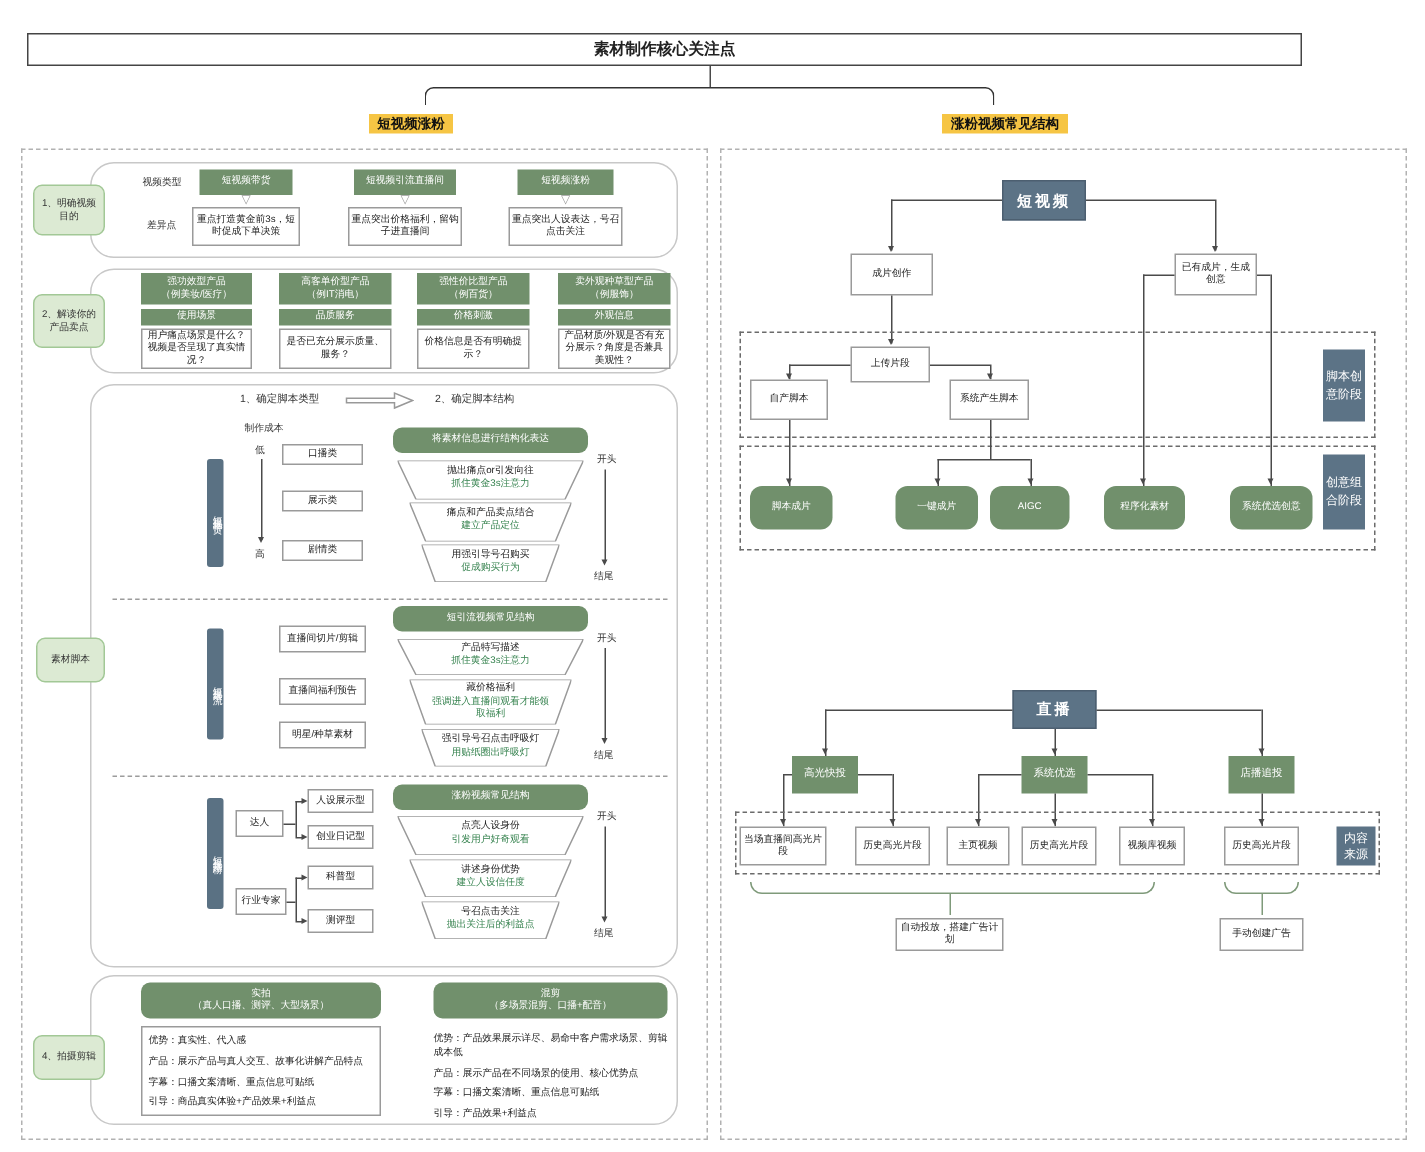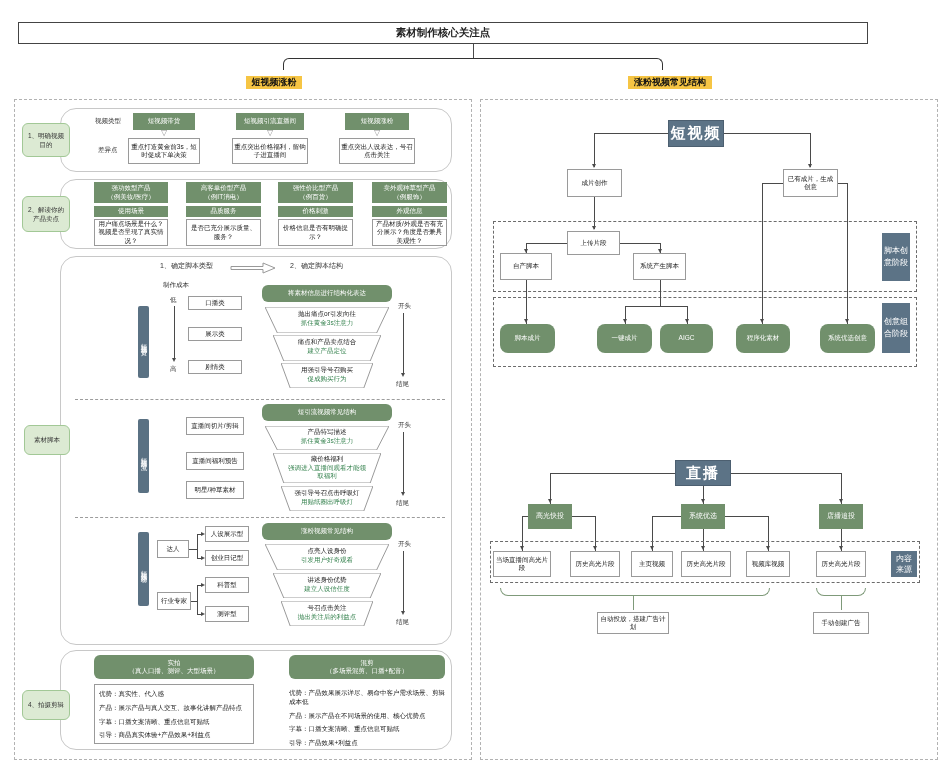--- a/index.html
+++ b/index.html
@@ -22,21 +22,21 @@
   .t7{font-size:7px;color:#333}
   .hl{background:#4a4a4a;height:1px}
   .vl{background:#4a4a4a;width:1px}
   .ad{width:0;height:0;border-left:2.5px solid transparent;border-right:2.5px solid transparent;border-top:4.5px solid #4a4a4a}
   .ar{width:0;height:0;border-top:2.5px solid transparent;border-bottom:2.5px solid transparent;border-left:4.5px solid #4a4a4a}
   .fun svg{position:absolute;left:0;top:0;width:100%;height:100%}
   .ft{position:relative;font-size:6.5px;color:#222;margin-top:3px;text-align:center;line-height:1.25}
   .fs{position:relative;font-size:6.5px;color:#35824e;text-align:center;line-height:1.2;margin-top:1px}
   .pre{white-space:pre-line}
   .yl{background:#f6c544;color:#111;font-weight:bold;font-size:9px}
-  .big{font-size:15px;font-weight:bold;letter-spacing:2px;border:1px solid #4c5f70}
+  .big{font-size:10px;font-weight:bold;letter-spacing:2px;border:1px solid #4c5f70}
   .chev{color:#999;font-size:8px;line-height:1;text-align:center}
   .brace{border:1px solid #7f9a7a;border-top:none;border-radius:0 0 8px 8px;background:transparent}
   .tick{background:#7f9a7a;width:1px}
   .dd{border-top:1px dashed #9c9c9c}
   .lines{display:flex;flex-direction:column;font-size:6.5px;line-height:1.35;text-align:left}
   .lines div{margin-bottom:5px}
 </style>
 </head>
 <body>
 

